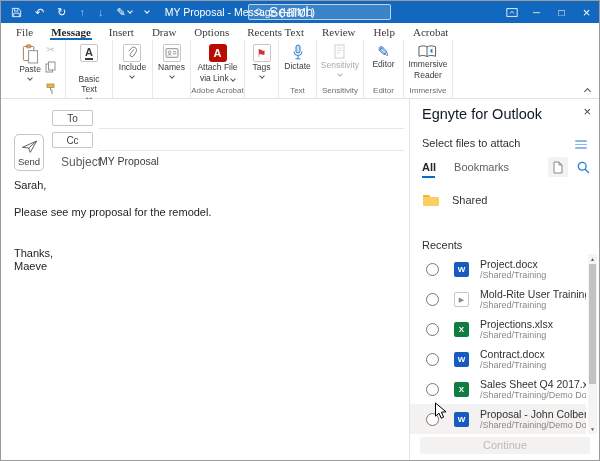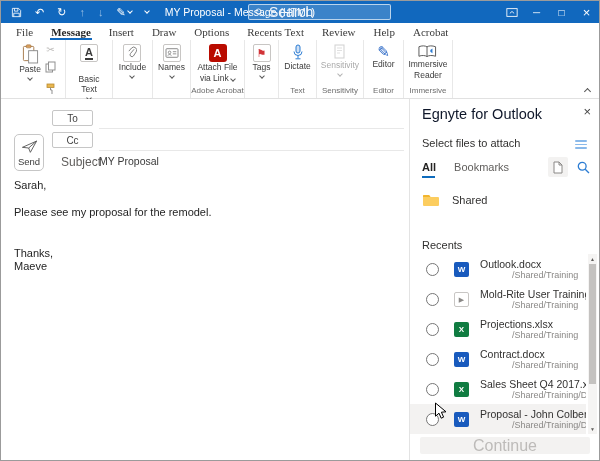--- a/index.html
+++ b/index.html
@@ -73,25 +73,25 @@
   .frow{height:30px;display:flex;align-items:center;}
   .frow.hovered{background:#f3f2f1;}
   .radio{width:13px;height:13px;border:1px solid #767676;border-radius:50%;margin-left:16px;flex:0 0 auto;background:#fff;}
   .ficon{width:15px;height:15px;margin-left:15px;flex:0 0 auto;border-radius:2px;display:flex;align-items:center;justify-content:center;font-size:8px;font-weight:bold;color:#fff;}
   .ficon.word{background:#185abd;}
   .ficon.excel{background:#107c41;}
   .ficon.video{background:#fff;border:1px solid #c8c6c4;}
   .ficon.video .play{font-size:7px;color:#8a8886;font-style:normal;line-height:1;}
   .ftxt{margin-left:11px;overflow:hidden;}
   .fname{font-size:10.5px;color:#323130;white-space:nowrap;}
-  .fpath{font-size:9px;color:#8a8886;white-space:nowrap;margin-left:32px;}
+  .fpath{font-size:9px;color:#8a8886;white-space:nowrap;}
   .sbar{position:absolute;right:3px;top:155px;width:9px;height:180px;background:#f5f4f3;display:flex;flex-direction:column;align-items:center;justify-content:space-between;}
   .sarrow{font-size:5px;color:#5f5d5b;padding:2px 0;}
   .sthumb{position:absolute;left:1px;top:10px;width:7px;height:120px;background:#c4c2c0;}
-  .continue{position:absolute;left:10px;right:10px;bottom:6px;height:17px;background:#f3f2f1;border-radius:2px;text-align:center;line-height:17px;font-size:16px;color:#bdbbb9;}
+  .continue{position:absolute;left:10px;right:10px;bottom:6px;height:17px;background:#f3f2f1;border-radius:2px;text-align:center;line-height:17px;font-size:11px;color:#bdbbb9;}
   .cursor{position:absolute;left:24px;top:303px;z-index:5;}
 </style>
 </head>
 <body>
 
 <div class="window">
 
   <div class="titlebar">
     <div class="qat">
       <span class="qbtn">
@@ -356,21 +356,21 @@
       <span>Shared</span>
     </div>
 
     <div class="precents">Recents</div>
 
     <div class="flist">
       <div class="frow">
         <span class="radio"></span>
         <span class="ficon word">W</span>
         <div class="ftxt">
-            <div class="fname">Outlook.docx</div>
+            <div class="fname">Project.docx</div>
             <div class="fpath">/Shared/Training</div>
           </div>
       </div>
       <div class="frow">
         <span class="radio"></span>
         <span class="ficon video">
             <i class="play">▶</i>
           </span>
         <div class="ftxt">
             <div class="fname">Mold-Rite User Training.mp4</div>

